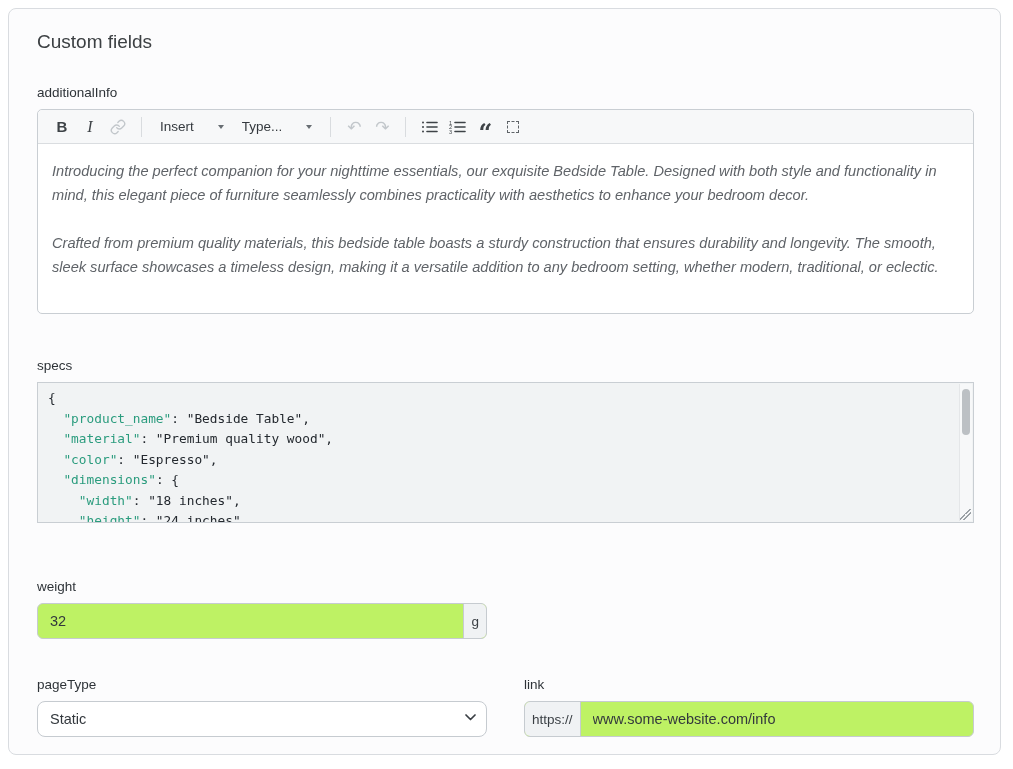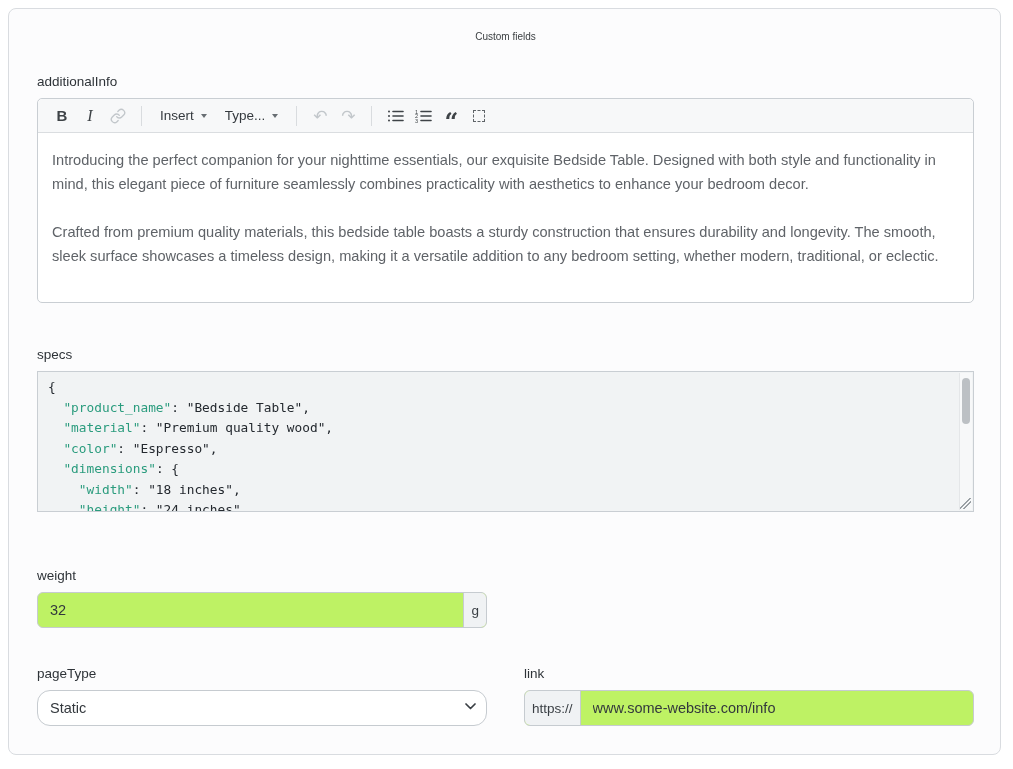--- a/index.html
+++ b/index.html
@@ -7,52 +7,52 @@
   body {
     width:1013px; height:769px; background:#ffffff;
     font-family:"Liberation Sans", sans-serif;
     position:relative; overflow:hidden;
   }
   .card {
     position:absolute; left:8px; top:8px; width:993px; height:747px;
     background:#fcfcfd; border:1px solid #d9dce0; border-radius:8px;
     padding:22px 26px 0 28px;
   }
-  .heading { font-size:10px; color:#3c4043; margin:0 0 32px 0; font-weight:400;text-align:center; }
+  .heading { font-size:19px; color:#3c4043; margin:0 0 32px 0; font-weight:400; }
   .field-label { font-size:13.5px; color:#2e3338; margin-bottom:9px; }
 
   
   .editor { border:1px solid #c9ced3; border-radius:5px; background:#fff; }
   .toolbar {
     height:34px; background:#f7f8f9; border-bottom:1px solid #dadde0;
     border-radius:5px 5px 0 0; display:flex; align-items:center; padding:0 10px;
   }
   .tbtn {
     min-width:28px; height:26px; display:flex; align-items:center; justify-content:center;
     color:#3e4347; font-size:15px; cursor:pointer; background:none; border:none; padding:0 4px;
   }
   .tbtn.bold { font-weight:bold; font-size:15px; }
   .tbtn.italic { font-style:italic; font-family:"Liberation Serif", serif; font-size:16px; }
   .tbtn.dim { color:#c2c7cb; }
   .arrow-glyph { font-family:"DejaVu Sans", sans-serif; font-size:17px; }
   .tdivider { width:1px; height:20px; background:#d9dcdf; margin:0 9px; }
   .dropdown {
-    display:flex; align-items:center; gap:7px; padding:0 9px; height:26px;
+    display:flex; align-items:center; gap:24px; padding:0 9px; height:26px;
     font-size:13.5px; color:#34393e; background:none; border:none; cursor:pointer;
     font-family:"Liberation Sans", sans-serif;
   }
   .caret {
     width:0; height:0; border-left:3.5px solid transparent; border-right:3.5px solid transparent;
     border-top:4px solid #686e73;
   }
   .quote-glyph { font-family:"DejaVu Serif", serif; font-size:24px; line-height:10px; padding-top:12px; font-weight:bold; }
   .dashed-box { width:12px; height:12px; border:1px dashed #5f6468; }
   .editor-body { padding:15px 14px; height:169px; overflow:hidden; }
   .editor-body p {
-    margin:0 0 24px 0; font-size:14.6px; line-height:24px; color:#5f6368;
+    margin:0 0 24px 0; font-size:14.6px; line-height:24px; color:#5f6368;font-style:italic;
   }
 
   
   .code-box {
     position:relative; background:#f1f3f4; border:1px solid #c9ced3;
     height:141px; overflow:hidden; padding:5px 26px 0 10px;
     font-family:"DejaVu Sans Mono", monospace; font-size:12.8px; line-height:20.5px;
     color:#24292f; cursor:text;
   }
   .code-line { white-space:pre; }
@@ -84,21 +84,21 @@
   .addon {
     background:#f0f2f4; display:flex; align-items:center; padding:0 7px;
     font-size:13.5px; color:#3a3f44;
   }
   .addon.prefix { border-right:1px solid #c6cbd0; }
   .addon.suffix { border-left:1px solid #c6cbd0; }
 
   .select-wrap { position:relative; }
   .select-wrap select {
     appearance:none; -webkit-appearance:none; width:100%; height:36px;
-    border:1px solid #c6cbd0; border-radius:13px; background:#fff;
+    border:1px solid #c6cbd0; border-radius:8px; background:#fff;
     padding:0 30px 0 12px; font-size:14.5px; color:#33383d;
     font-family:"Liberation Sans", sans-serif; cursor:pointer;
   }
   .select-chevron { position:absolute; right:11px; top:13px; pointer-events:none; }
 
   .spacer-lg { height:44px; }
   .spacer-row1 { height:56px; }
   .spacer-row2 { height:38px; }
   svg { display:block; }
 </style>

